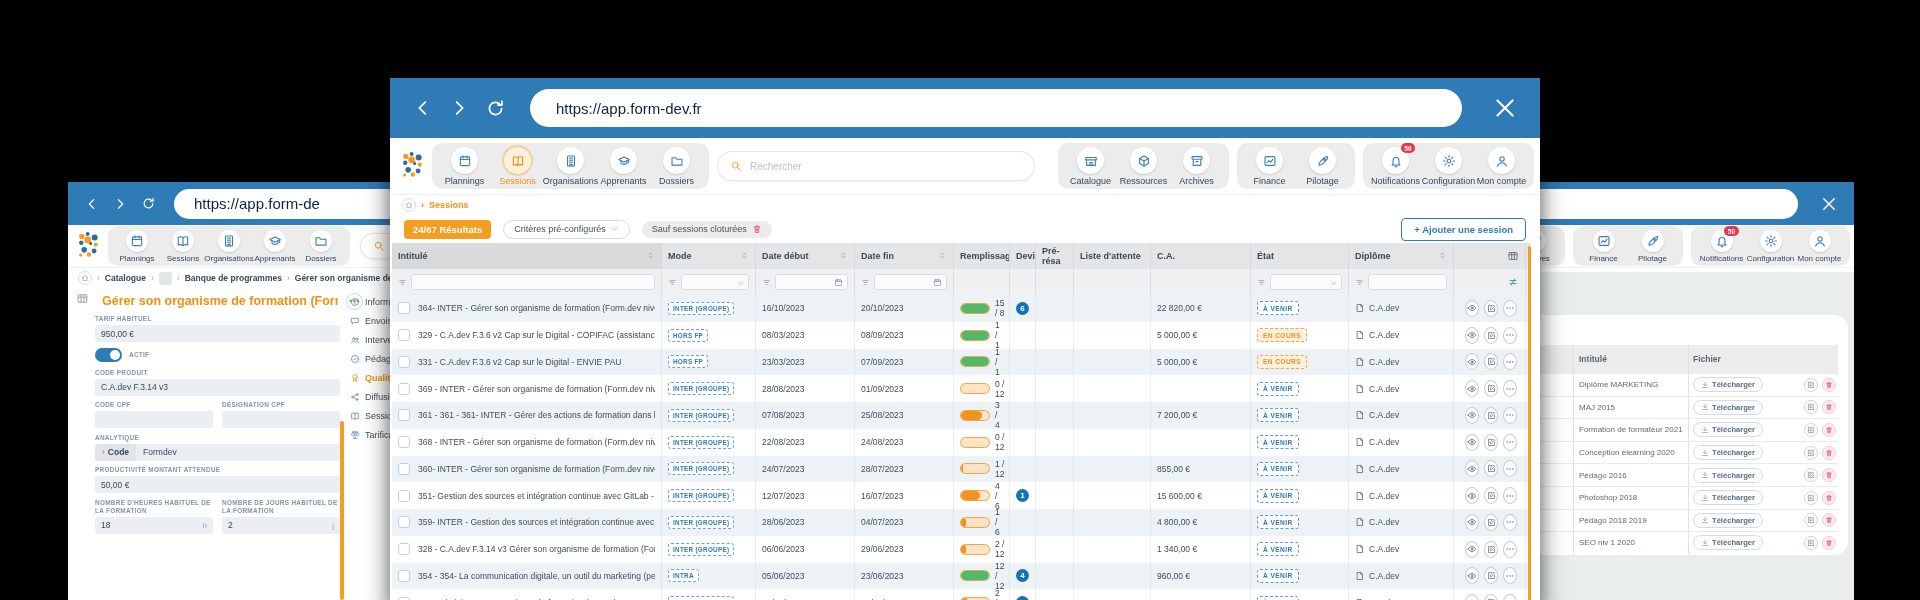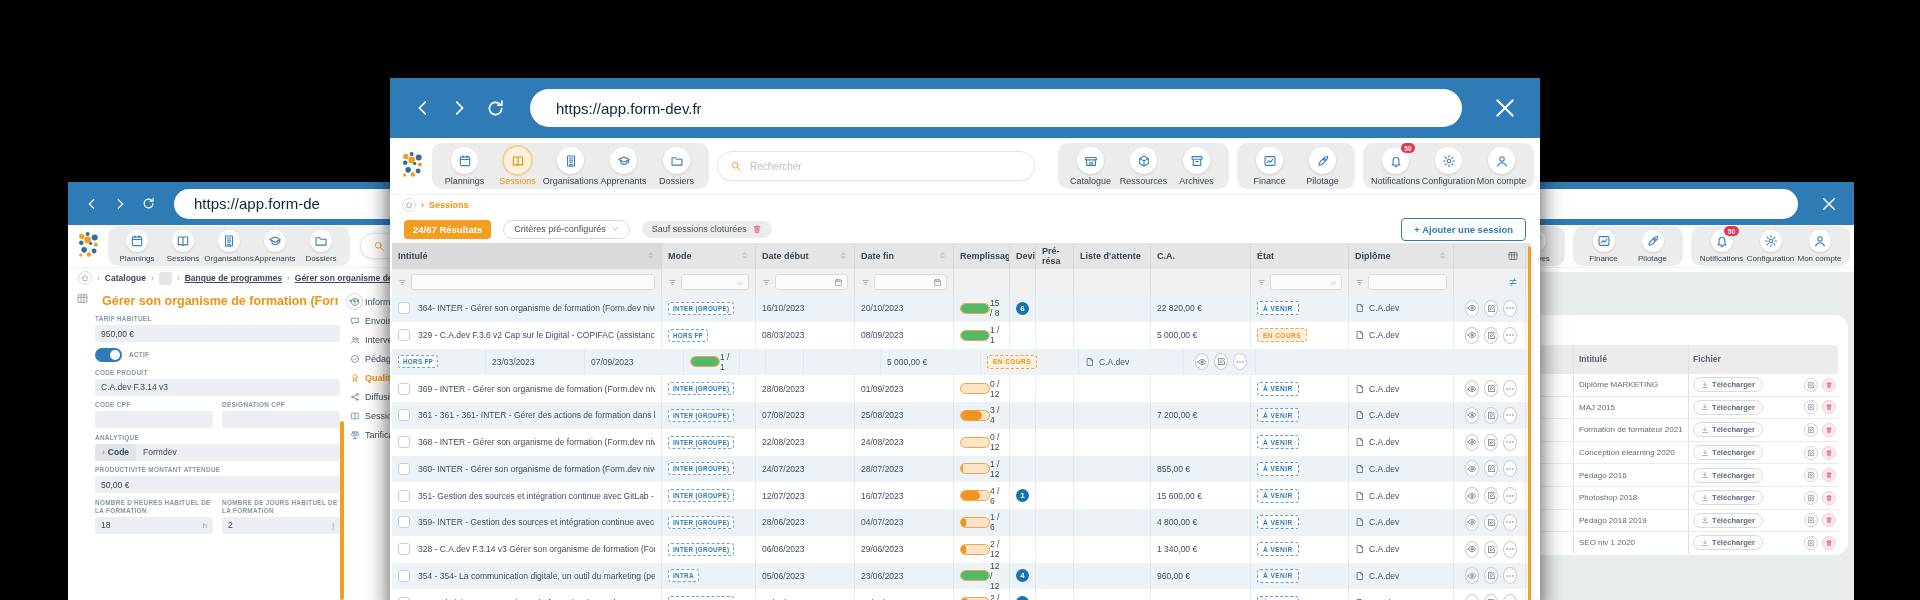--- a/index.html
+++ b/index.html
@@ -52,21 +52,21 @@
   .gap8{width:8px;flex:none;}
   .mlauto{margin-left:auto;}
   
   .crumbs{display:flex;align-items:center;background:#fff;}
   #fw .crumbs{height:20px;padding:0 12px;font-size:9px;}
   #bw .crumbs{height:20px;padding:0 10px;font-size:8.5px;}
   .crumb-home{width:14px;height:14px;border:1px solid #d9dde0;border-radius:50%;display:flex;align-items:center;justify-content:center;color:#8a949c;}
   .crumb-sep{color:#b3bcc3;margin:0 5px;font-weight:bold;}
   .crumb-sep.or{color:#ef9112;}
   .crumb-cur{color:#ef9112;font-weight:bold;}
-  .crumb-it{color:#3a4a58;font-weight:bold;text-decoration:underline;}
+  .crumb-it{color:#3a4a58;font-weight:bold;}
   .crumb-chip{width:13px;height:13px;background:#e3e6e8;border-radius:3px;display:inline-block;}
   
   .toolbar{height:28px;display:flex;align-items:center;padding:0 14px;background:#fff;}
   .resbadge{background:#f49d20;color:#fff;font-size:9.5px;font-weight:bold;padding:4px 9px;border-radius:4px;}
   .chip{display:flex;align-items:center;font-size:9px;color:#44525e;border-radius:999px;padding:3.5px 10px;margin-left:12px;}
   .chip.outline{border:1px solid #d8dcdf;background:#fff;}
   .chip.gray{background:#ececec;}
   .chip .ic{margin-left:5px;}
   .addbtn{margin-left:auto;border:1.5px solid #2e7bb6;color:#2e7bb6;font-weight:bold;font-size:9.5px;background:#fff;border-radius:4px;padding:5px 12px;display:flex;align-items:center;}
   
@@ -85,21 +85,21 @@
   .trow:nth-child(odd){background:#edf2f6;}
   .trow:nth-child(even){background:#fff;}
   .trow .tcell{border-right:1px solid rgba(210,218,224,.45);height:100%;}
   .cbx{width:12px;height:12px;border:1px solid #c7ced4;border-radius:3px;background:#fff;flex:none;margin-right:8px;}
   .ttl{white-space:nowrap;overflow:hidden;}
   .mbadge{font-size:6.3px;font-weight:bold;letter-spacing:.3px;color:#2e7bb6;border:1px dashed #6aa3d2;border-radius:3px;padding:2px 4px;background:#fff;white-space:nowrap;}
   .pill{width:30px;height:11px;border-radius:6px;background:#fce4c4;border:1px solid #f0a24c;overflow:hidden;flex:none;}
   .pill i{display:block;height:100%;border-radius:6px;}
   .pill i.g{background:#53b96a;}
   .pill i.o{background:#f0941f;}
-  .ptxt{color:#3c4852;}
+  .ptxt{margin-left:5px;color:#3c4852;}
   .devis{width:13px;height:13px;border-radius:50%;background:#1673b1;color:#fff;font-size:8px;font-weight:bold;display:flex;align-items:center;justify-content:center;}
   .ebadge{font-size:6.6px;font-weight:bold;letter-spacing:.4px;border-radius:3px;padding:2.5px 5px;border:1px dashed;white-space:nowrap;}
   .ebadge.avenir{color:#2e7bb6;border-color:#5b9bd0;background:#fff;}
   .ebadge.encours{color:#ee9222;border-color:#f0a24c;background:#fdf1de;}
   .soc{display:flex;align-items:center;color:#46525c;}
   .soc .ic{margin-right:4px;color:#5a6670;}
   .abtn{width:17px;height:17px;border:1px solid #c6ccd1;border-radius:50%;display:flex;align-items:center;justify-content:center;color:#5f6a73;background:#fff;margin-left:5px;cursor:pointer;}
   .obar{position:absolute;top:168px;bottom:0;width:3px;border-radius:2px;background:#f49d20;left:1138px;}
   .obar2{position:absolute;top:133px;bottom:0;width:4px;border-radius:2px;background:#f49d20;left:272px;}
   
@@ -1331,20 +1331,24 @@
                 <svg viewBox="0 0 24 24">
                   <circle cx="5" cy="12" r="1.7" fill="currentColor" stroke="none"></circle>
                   <circle cx="12" cy="12" r="1.7" fill="currentColor" stroke="none"></circle>
                   <circle cx="19" cy="12" r="1.7" fill="currentColor" stroke="none"></circle>
                 </svg>
               </span>
             </span>
           </div>
         </div>
         <div class="trow">
+          <div class="tcell" style="width:270px">
+            <span class="cbx"></span>
+            <span class="ttl">331 - C.A.dev F.3.6 v2 Cap sur le Digital - ENVIE PAU</span>
+          </div>
           <div class="tcell" style="width:94px">
             <span class="mbadge">HORS FP</span>
           </div>
           <div class="tcell" style="width:99px">
             <span>23/03/2023</span>
           </div>
           <div class="tcell" style="width:99px">
             <span>07/09/2023</span>
           </div>
           <div class="tcell" style="width:56px">

